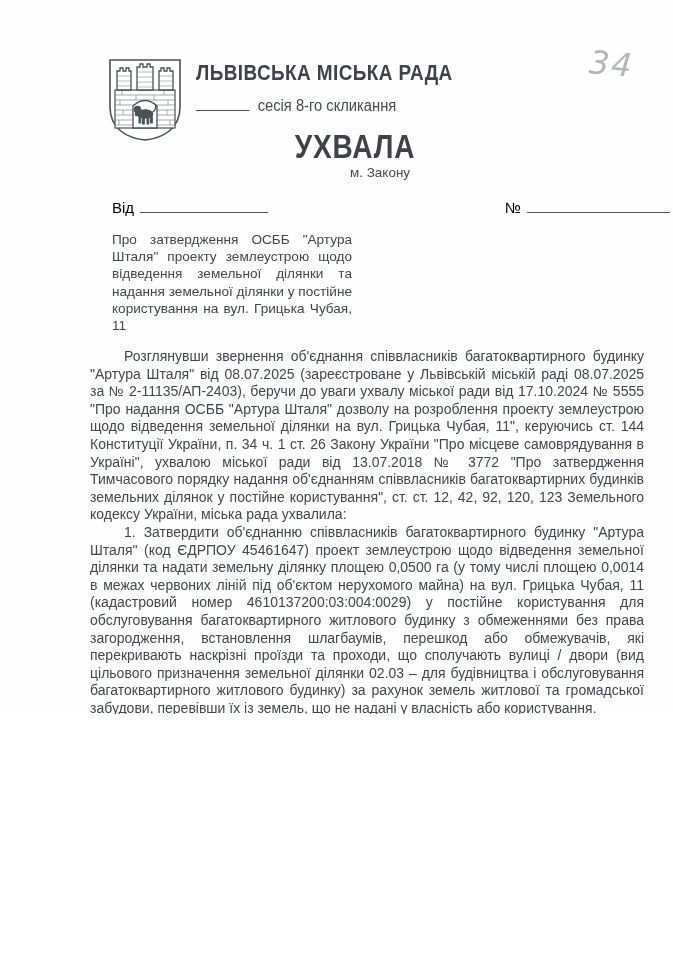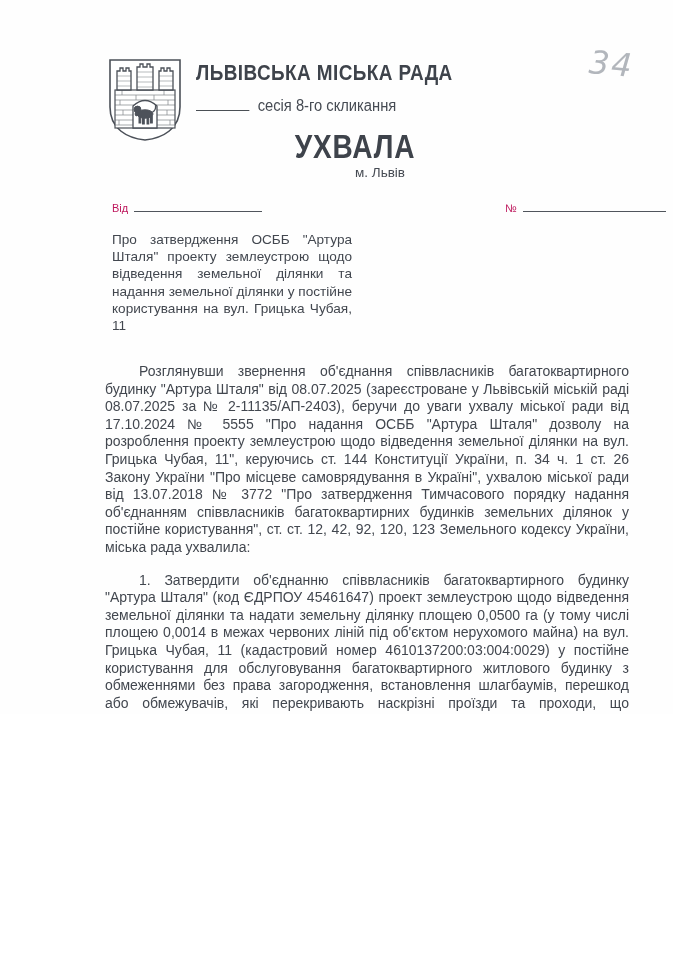--- a/index.html
+++ b/index.html
@@ -39,21 +39,21 @@
     text-align:center;font-size:13.5px;color:#464b53;
   }
   .page-note{
     position:absolute;left:589px;top:45px;
     font-size:32px;font-style:italic;color:#a0a5ac;opacity:.8;
     transform:rotate(5deg);
     font-family:"DejaVu Sans", sans-serif;
     letter-spacing:2px;
   }
   
-  .meta-row{position:absolute;left:0;top:199px;width:673px;height:18px;font-size:11px;color:#be185d;}
+  .meta-row{position:absolute;left:0;top:199px;width:673px;height:18px;font-size:15px;color:#000000;}
   .date-group{position:absolute;left:112px;top:0;}
   .number-group{position:absolute;left:505px;top:0;}
   .blank-line{
     display:inline-block;height:12px;
     border-bottom:1.3px solid #50555c;
     vertical-align:baseline;margin-left:6px;
   }
   .date-group .blank-line{width:128px;}
   .number-group .blank-line{width:143px;}
   
@@ -61,21 +61,21 @@
     position:absolute;left:112px;top:231px;width:240px;
     font-size:13.6px;line-height:17.2px;
     text-align:justify;color:#42474f;
   }
   
   .body-text{
     position:absolute;left:90px;top:348px;width:554px;
     font-size:14px;line-height:17.6px;
     text-align:justify;color:#42474f;
   }
-  .body-text p{margin:15px;text-indent:34px;}
+  .body-text p{margin:0;text-indent:34px;}
 </style>
 </head>
 <body>
 
 <div class="page">
 
   <div class="emblem">
     <svg viewBox="0 0 78 86" width="78" height="86">
       <g stroke="#4b5058" fill="none" stroke-width="1.6">
 
@@ -136,21 +136,21 @@
         <rect x="41" y="60" width="1.8" height="7"></rect>
         <rect x="44.5" y="59" width="1.8" height="7"></rect>
         <path d="M46.5,55 q4,-2 3,-7" fill="none" stroke-width="1.4"></path>
       </g>
     </svg>
   </div>
 
   <div class="org-name">ЛЬВІВСЬКА МІСЬКА РАДА</div>
   <div class="session-line"><span class="session-blank"></span><span>сесія 8-го скликання</span></div>
   <div class="doc-type">УХВАЛА</div>
-  <div class="doc-city">м. Львів</div>
+  <div class="doc-city">м. Закону</div>
   <div class="page-note">34</div>
 
   <div class="meta-row">
     <span class="date-group"><span>Від</span><span class="blank-line"></span></span>
     <span class="number-group"><span>№</span><span class="blank-line"></span></span>
   </div>
 
   <div class="subject">Про затвердження ОСББ "Артура Шталя" проекту землеустрою щодо відведення земельної ділянки та надання земельної ділянки у постійне користування на вул. Грицька Чубая, 11</div>
 
   <div class="body-text">

